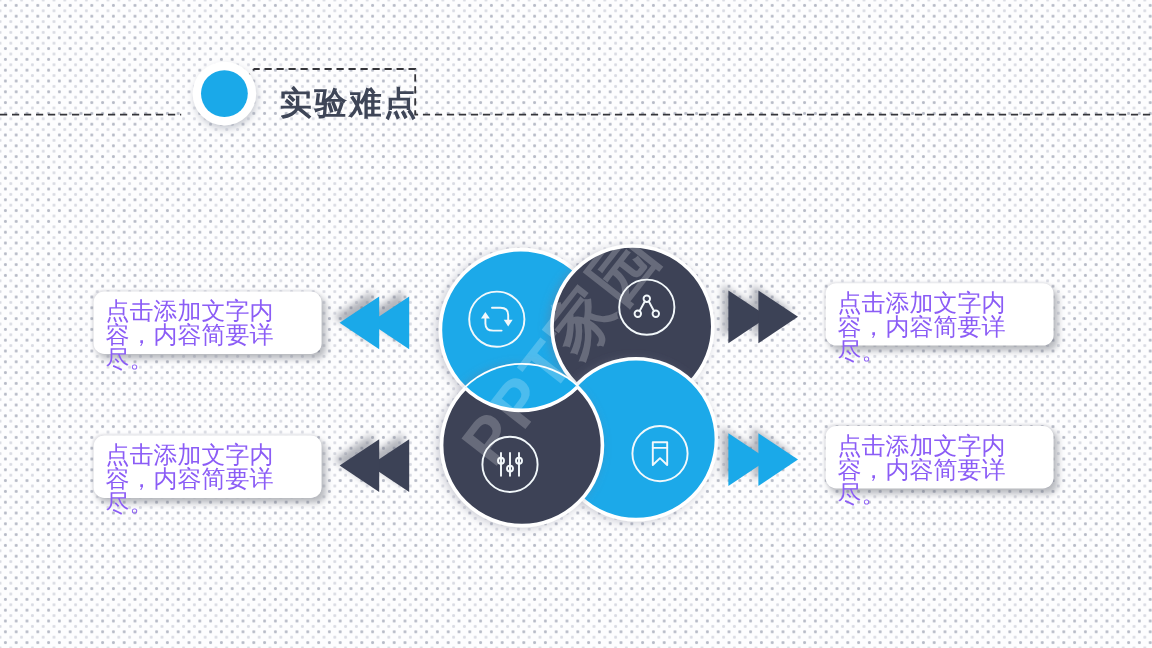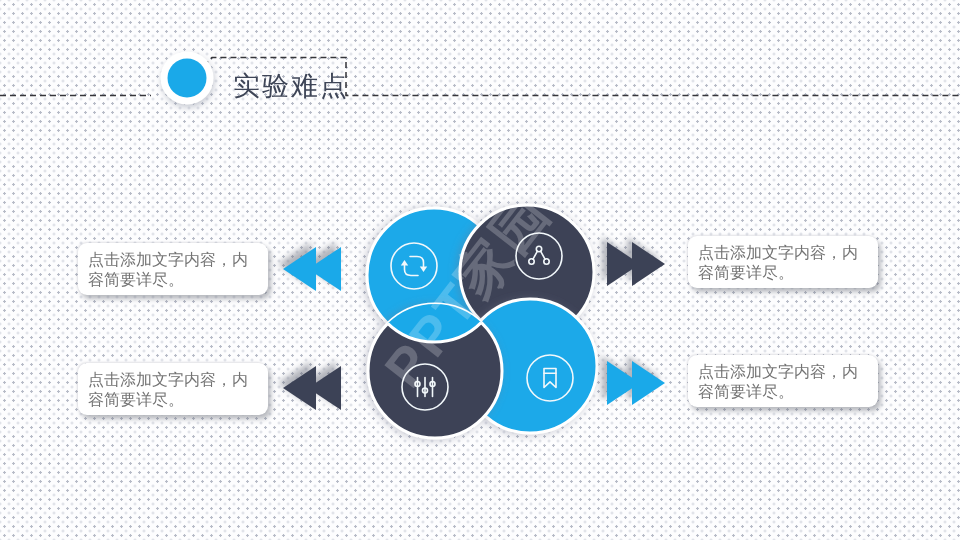--- a/index.html
+++ b/index.html
@@ -12,21 +12,21 @@
     background-image:
       radial-gradient(circle,#b7bbc7 1px, transparent 1.45px),
       radial-gradient(circle,#d9dbe3 1px, transparent 1.45px);
     background-size:9px 9px,9px 9px;
     background-position:0 0,4.5px 4.5px;
   }
   svg{overflow:visible;display:block;}
   .header-svg{position:absolute;left:0;top:0;}
   .page-title{
     position:absolute;left:233px;top:68px;
-    font-size:27px;font-weight:normal;color:#3E4557;
+    font-size:27px;font-weight:bold;color:#3E4557;
     letter-spacing:2px;white-space:nowrap;
   }
   .diagram-svg{position:absolute;left:340px;top:170px;}
   .watermark{
     position:absolute;left:308px;top:140px;width:320px;height:300px;
     display:flex;align-items:center;justify-content:center;
     pointer-events:none;
   }
   .watermark span{
     transform:rotate(-52deg);
@@ -38,21 +38,21 @@
   .arrow.lb{left:283px;top:366px;}
   .arrow.rt{left:607px;top:242px;}
   .arrow.rb{left:607px;top:361px;}
   .fill-blue{fill:#1AA9E9;}
   .fill-navy{fill:#3C4256;}
   .tbox{
     position:absolute;width:190px;height:52px;box-sizing:border-box;
     background:#ffffff;border-radius:9px;
     padding:7px 10px 0 10px;
     box-shadow:3px 4px 5px rgba(100,104,116,0.45), -1px -1px 2px rgba(120,124,136,0.18);
-    font-size:16px;line-height:20px;color:#737373;
+    font-size:20px;line-height:20px;color:#8b5cf6;
   }
   .tbox.tl{left:78px;top:243px;}
   .tbox.bl{left:78px;top:363px;}
   .tbox.tr{left:688px;top:236px;}
   .tbox.br{left:688px;top:355px;}
   .icon-stroke{fill:none;stroke:#f2f8fb;stroke-width:1.6;stroke-linecap:round;stroke-linejoin:round;}
   .icon-fill{fill:#f2f8fb;stroke:none;}
   .node-ring{fill:none;stroke:#f2f8fb;stroke-width:1.6;}
 </style>
 </head>

